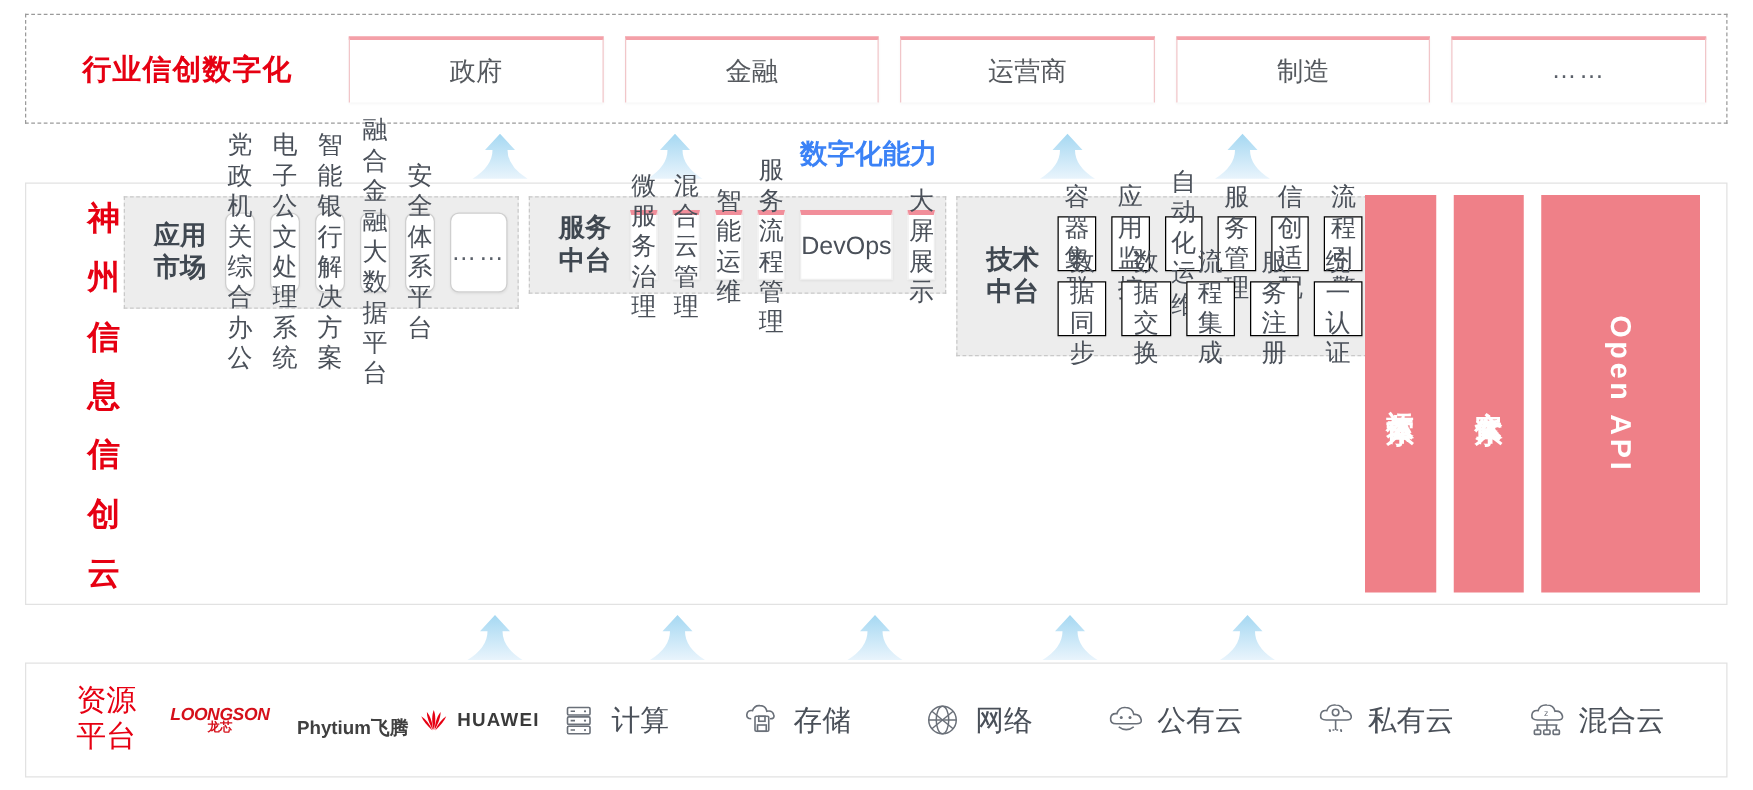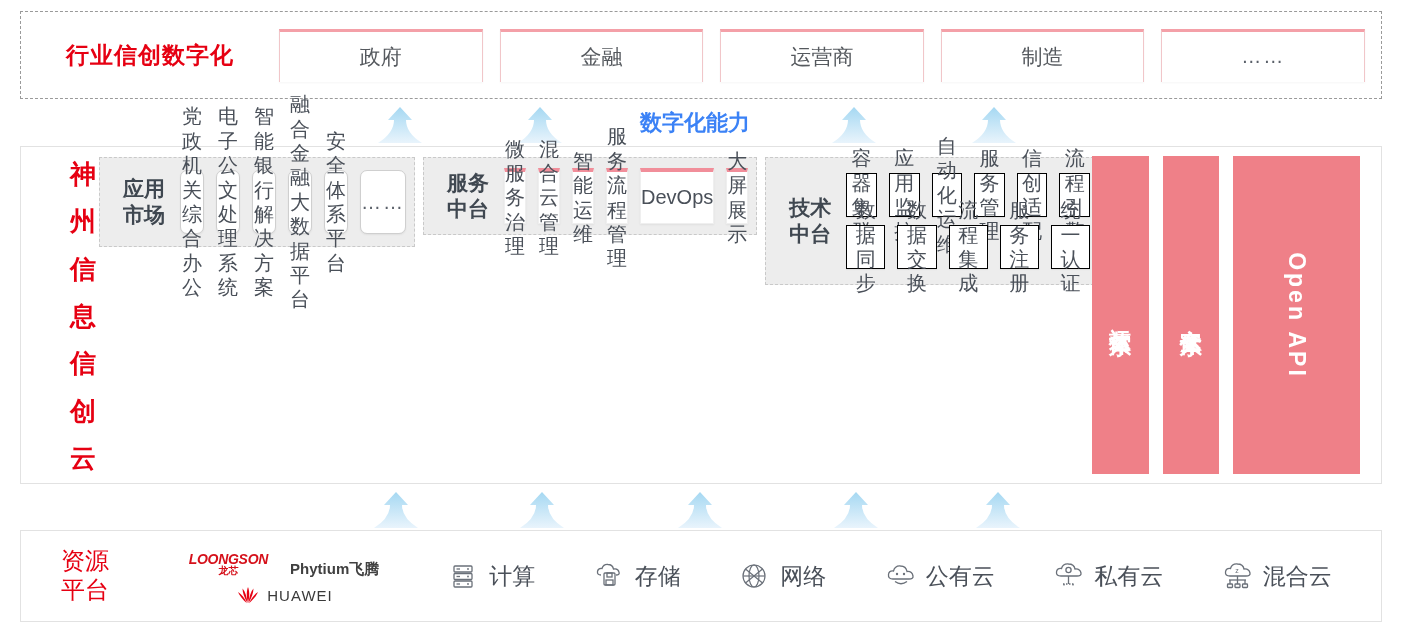--- a/index.html
+++ b/index.html
@@ -164,41 +164,41 @@
     background:#ffffff;
     box-sizing:border-box;
     display:flex;align-items:center;
   }
   .resource-title{
     width:128px;text-align:center;
     color:#e60012;font-weight:normal;font-size:24px;
     line-height:1.2;
   }
   .vendor-logos{
-    width:270px;display:flex;flex-direction:column;
+    width:270px;display:flex;
     align-items:center;justify-content:center;gap:7px;
   }
   .vendor-row{display:flex;align-items:center;gap:22px;}
   .logo-loongson{
     display:flex;flex-direction:column;align-items:center;line-height:1;
   }
   .logo-loongson .ls-en{
     font-size:14px;font-weight:bold;color:#d5101a;font-style:italic;
     letter-spacing:-0.3px;
   }
   .logo-loongson .ls-cn{font-size:10px;color:#d5101a;font-weight:bold;}
   .logo-phytium{
     font-size:15px;font-weight:bold;color:#404040;white-space:nowrap;margin-top:12px;
   }
   .logo-huawei{
     display:flex;align-items:center;gap:6px;
   }
   .logo-huawei .hw-mark{width:26px;height:18px;}
   .logo-huawei .hw-text{
-    font-size:15px;font-weight:normal;color:#3a3a3a;letter-spacing:1px;
+    font-size:15px;font-weight:bold;color:#3a3a3a;letter-spacing:1px;
   }
   .resource-items{
     flex:1;display:flex;align-items:center;justify-content:space-around;
     padding-right:20px;
   }
   .res-item{
     display:flex;align-items:center;gap:11px;
     font-size:23px;color:#4a5059;white-space:nowrap;
   }
   .res-item .ricon{width:30px;height:30px;display:block;}

